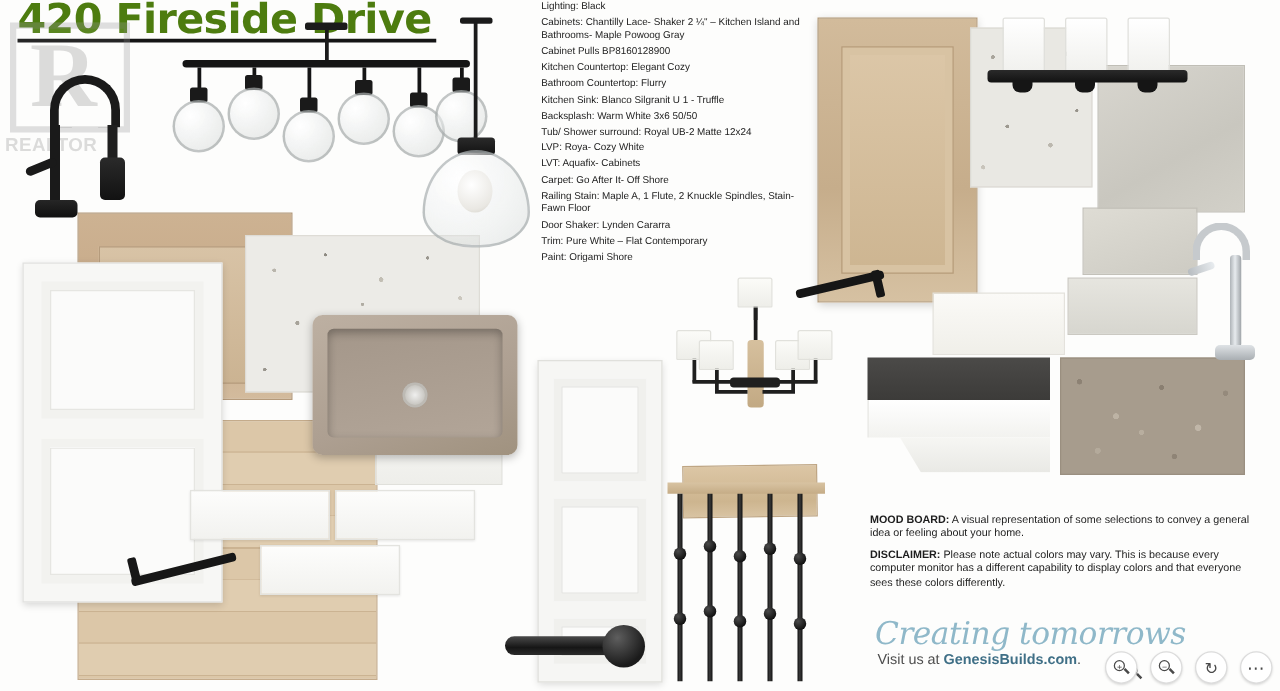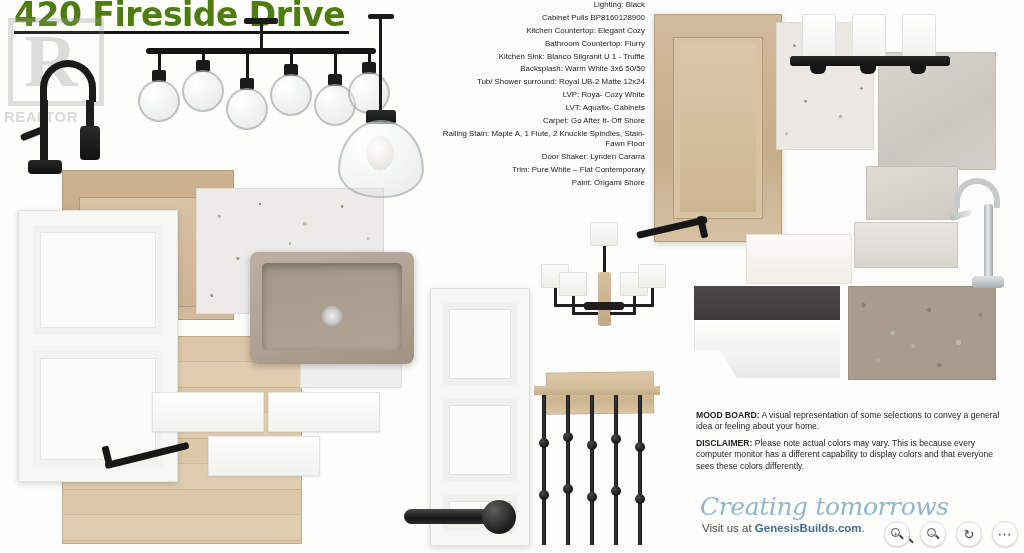--- a/index.html
+++ b/index.html
@@ -57,21 +57,21 @@
   }
 
   
   #spec-list {
     position: absolute; left: 433px; top: 0px;
     width: 212px;
     font-size: 7.9px;
     line-height: 10.3px;
     color: #1c1c1c;
   }
-  #spec-list .spec-line { margin-bottom: 2.6px; text-align: right; }
+  #spec-list .spec-line { margin-bottom: 2.6px; }
 
   
   .sw { position: absolute; }
 
   
   #door-white {
     left: 18px; top: 210px; width: 160px; height: 272px;
     background: #f7f7f5;
     border: 1px solid #e2e2df;
     box-shadow: 0 2px 6px rgba(0,0,0,0.16);
@@ -556,20 +556,21 @@
   <div id="title">420 Fireside Drive</div>
 
   <div id="realtor-wm">
     <div class="rbox"></div>
     <div class="rletter">R</div>
     <div class="rtext">REALTOR</div>
   </div>
 
   <div id="spec-list">
     <div class="spec-line">Lighting:  Black</div>
+    <div class="spec-line">Cabinets: Chantilly Lace- Shaker 2 ¼" – Kitchen Island and  Bathrooms- Maple Powoog Gray</div>
     <div class="spec-line">Cabinet Pulls BP8160128900</div>
     <div class="spec-line">Kitchen Countertop: Elegant Cozy</div>
     <div class="spec-line">Bathroom Countertop: Flurry</div>
     <div class="spec-line">Kitchen Sink: Blanco Silgranit U 1 - Truffle</div>
     <div class="spec-line">Backsplash: Warm White 3x6 50/50</div>
     <div class="spec-line">Tub/ Shower surround: Royal UB-2 Matte 12x24</div>
     <div class="spec-line">LVP: Roya- Cozy White</div>
     <div class="spec-line">LVT: Aquafix- Cabinets</div>
     <div class="spec-line">Carpet: Go After It- Off Shore</div>
     <div class="spec-line">Railing Stain: Maple A, 1 Flute, 2 Knuckle Spindles, Stain-Fawn Floor</div>

